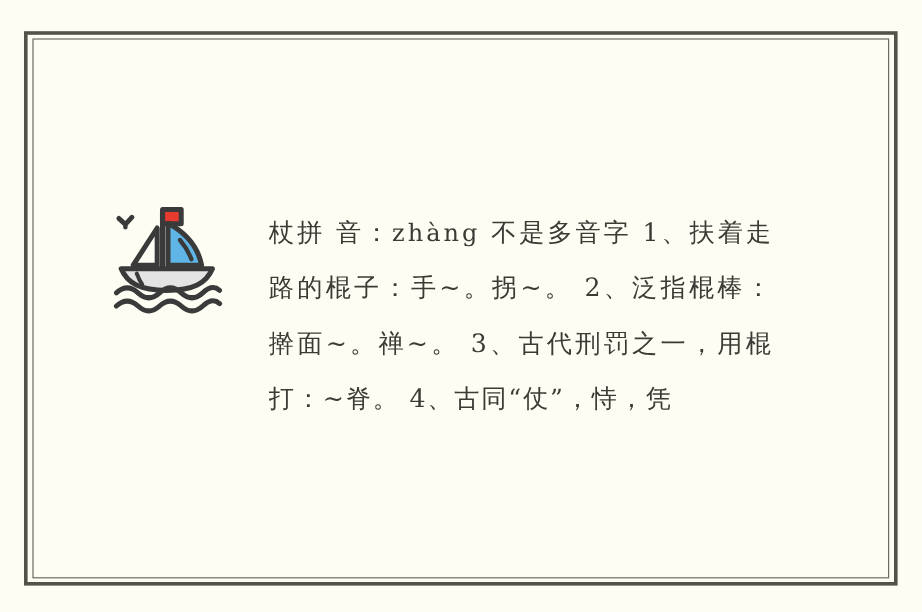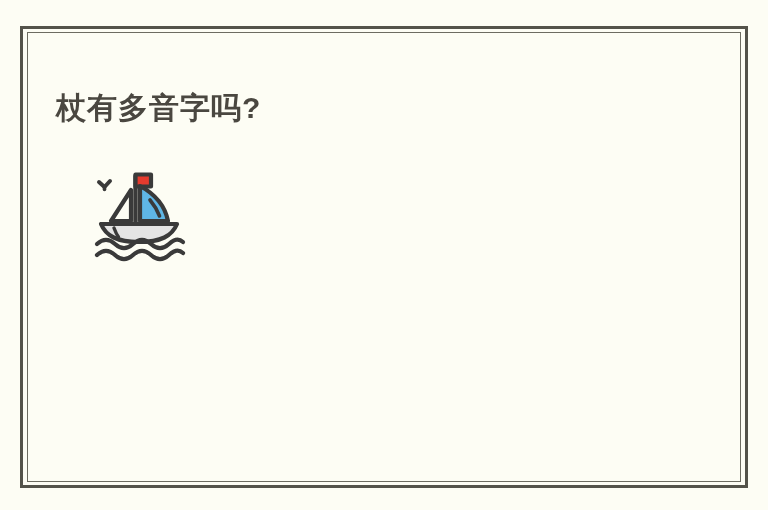--- a/index.html
+++ b/index.html
@@ -112,21 +112,20 @@
 </head>
 <body>
 
 <div class="page">
 
   <div class="frame-outer"></div>
   <div class="frame-inner"></div>
 
   <div class="content">
 
-    <h1 class="page-title">杖有多音字吗?</h1>
 
     <div class="body-row">
 
       <div class="illustration">
         <svg viewBox="0 0 108 102" xmlns="http://www.w3.org/2000/svg">
           <g fill="none" stroke="#3a3a3a" stroke-width="4.2" stroke-linecap="round" stroke-linejoin="round">
 
             <path d="M14 20 L19.5 25 L25 19" stroke-width="4"></path>
             <path d="M19.5 25 L19.5 27.5" stroke-width="3.6"></path>
 
@@ -145,16 +144,17 @@
             <path d="M12 82 C18 76.5 24 76.5 30 82 C36 87.5 42 87.5 48 82
                      C54 76.5 60 76.5 66 82 C72 87.5 78 87.5 84 82
                      C90 76.5 94 76.5 98 80" fill="none" stroke-width="4.2"></path>
             <path d="M12 93 C18 87.5 24 87.5 30 93 C36 98.5 42 98.5 48 93
                      C54 87.5 60 87.5 66 93 C72 98.5 78 98.5 84 93
                      C90 87.5 94 87.5 98 91" fill="none" stroke-width="4.2"></path>
           </g>
         </svg>
       </div>
 
+      <p class="article-text"><span>杖拼 音：</span><span class="pinyin">zhàng</span><span> 不是多音字 1、扶着走路的棍子：手~。拐~。 2、泛指棍棒：擀面~。禅~。 3、古代刑罚之一，用棍打：~脊。 4、古同“仗”，恃，凭</span></p>
 
     </div>
   </div>
 </div>
 
 </body></html>

